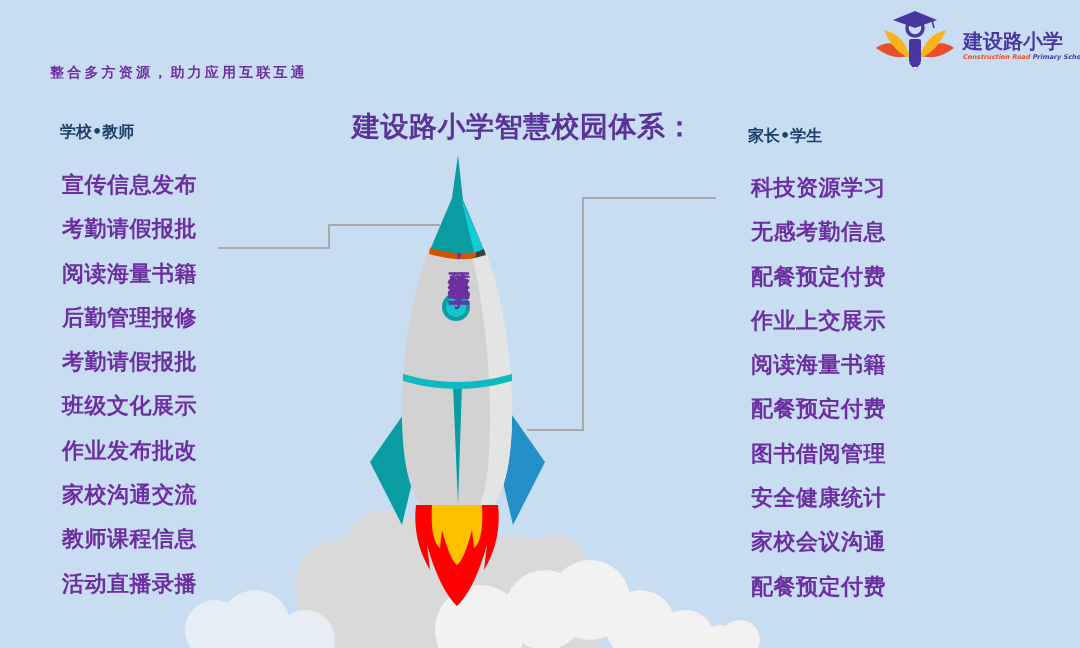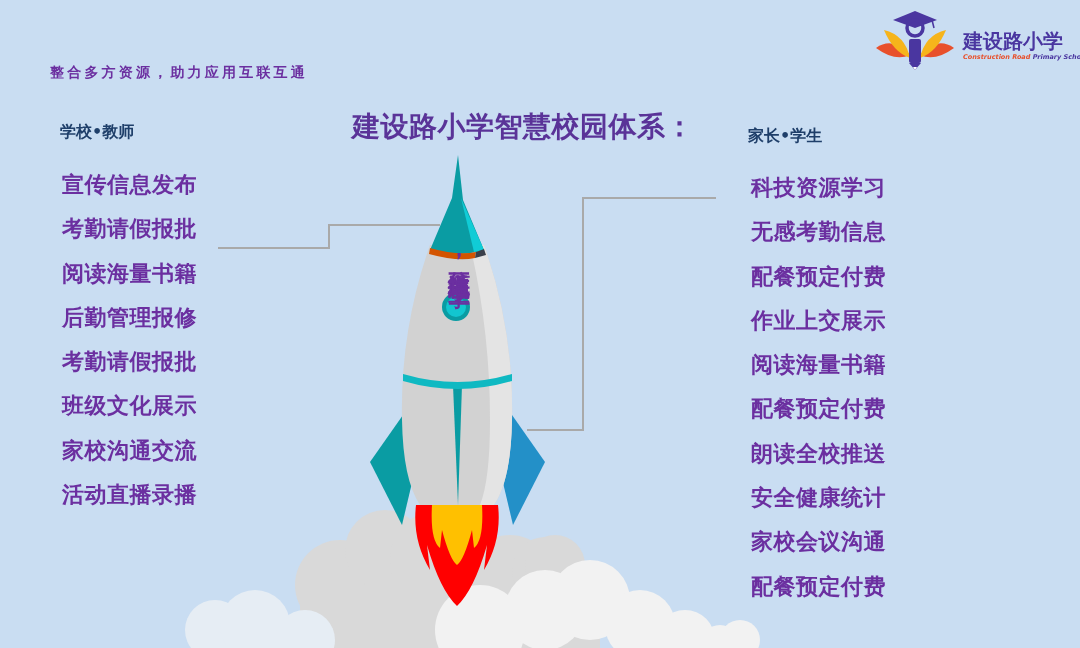--- a/index.html
+++ b/index.html
@@ -118,31 +118,33 @@
 <div class="abs system-title">建设路小学智慧校园体系：</div>
 
 <div class="abs col-head" style="left:60px; top:122px;">学校•教师</div>
 <div class="abs list" style="left:47px; top:163px;">
   <div class="item">宣传信息发布</div>
   <div class="item">考勤请假报批</div>
   <div class="item">阅读海量书籍</div>
   <div class="item">后勤管理报修</div>
   <div class="item">考勤请假报批</div>
   <div class="item">班级文化展示</div>
+  <div class="item">作业发布批改</div>
   <div class="item">家校沟通交流</div>
+  <div class="item">教师课程信息</div>
   <div class="item">活动直播录播</div>
 </div>
 
 <div class="abs col-head" style="left:748px; top:126px;">家长•学生</div>
 <div class="abs list" style="left:736px; top:166px;">
   <div class="item">科技资源学习</div>
   <div class="item">无感考勤信息</div>
   <div class="item">配餐预定付费</div>
   <div class="item">作业上交展示</div>
   <div class="item">阅读海量书籍</div>
   <div class="item">配餐预定付费</div>
-  <div class="item">朗读全校推送</div>
+  <div class="item">图书借阅管理</div>
   <div class="item">安全健康统计</div>
   <div class="item">家校会议沟通</div>
   <div class="item">配餐预定付费</div>
 </div>
 
 <div class="abs rocket-text">手机微信，学生一卡通</div>
 
 </body></html>

